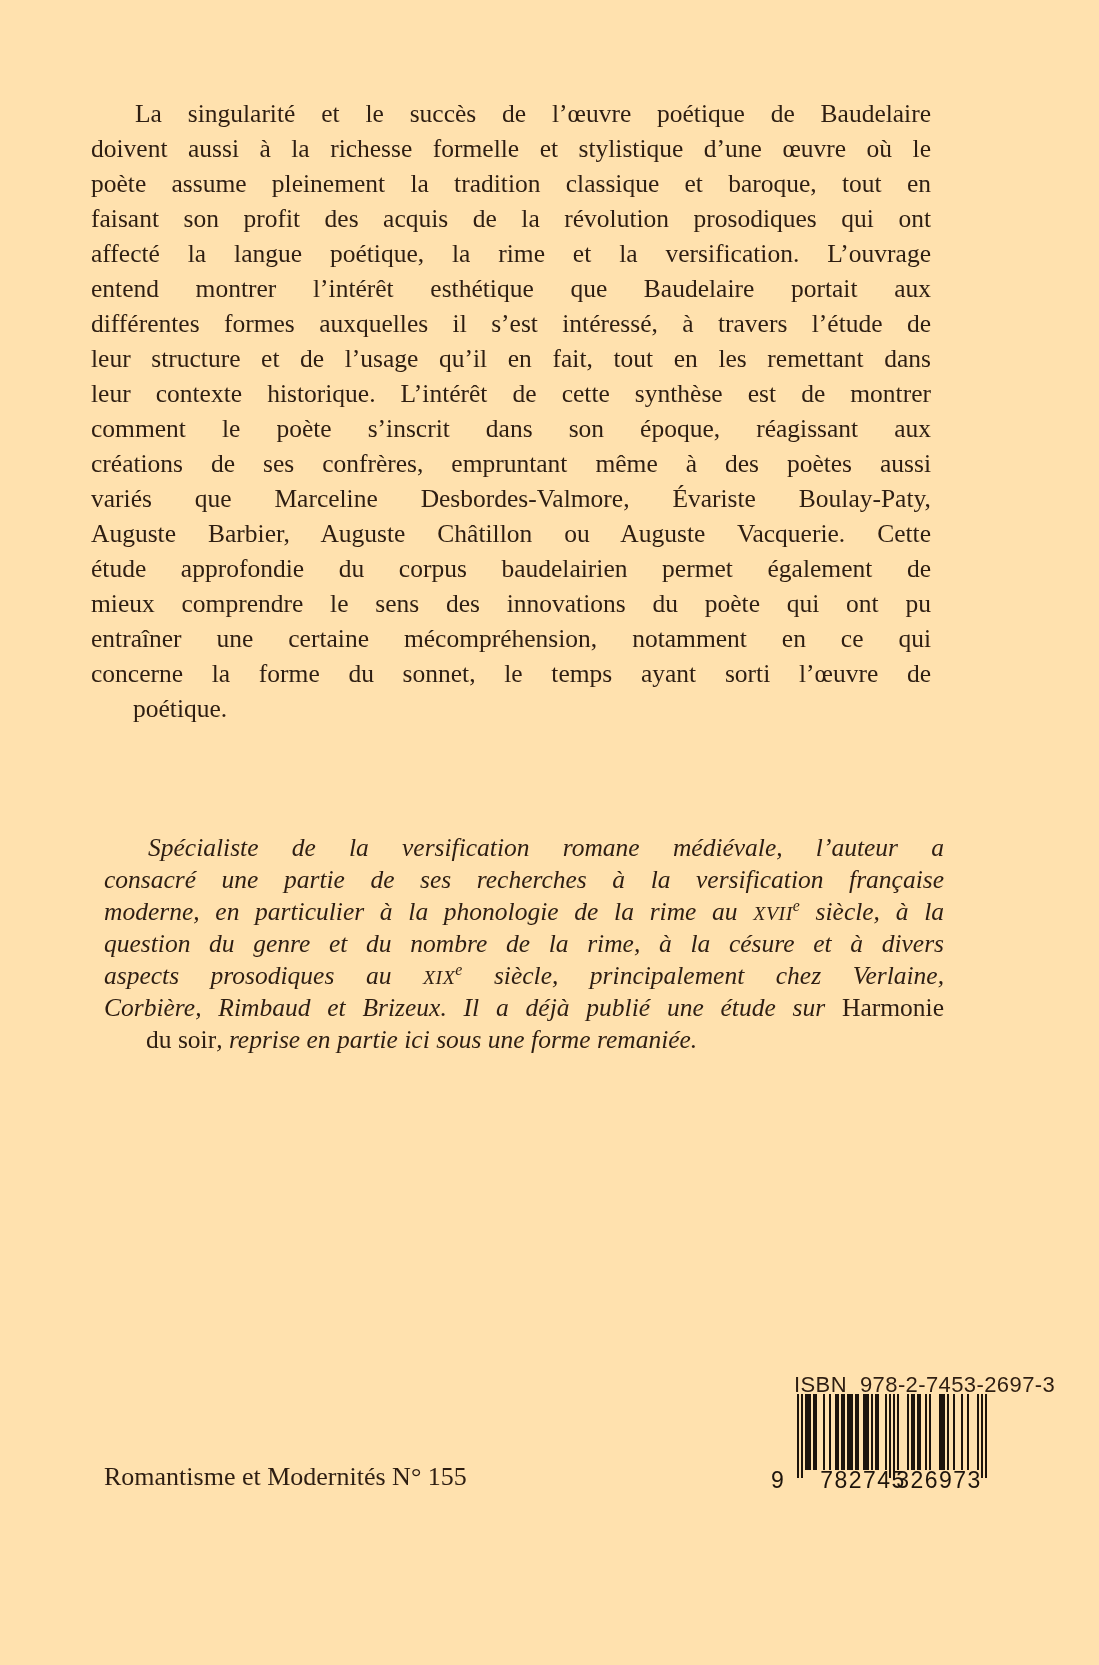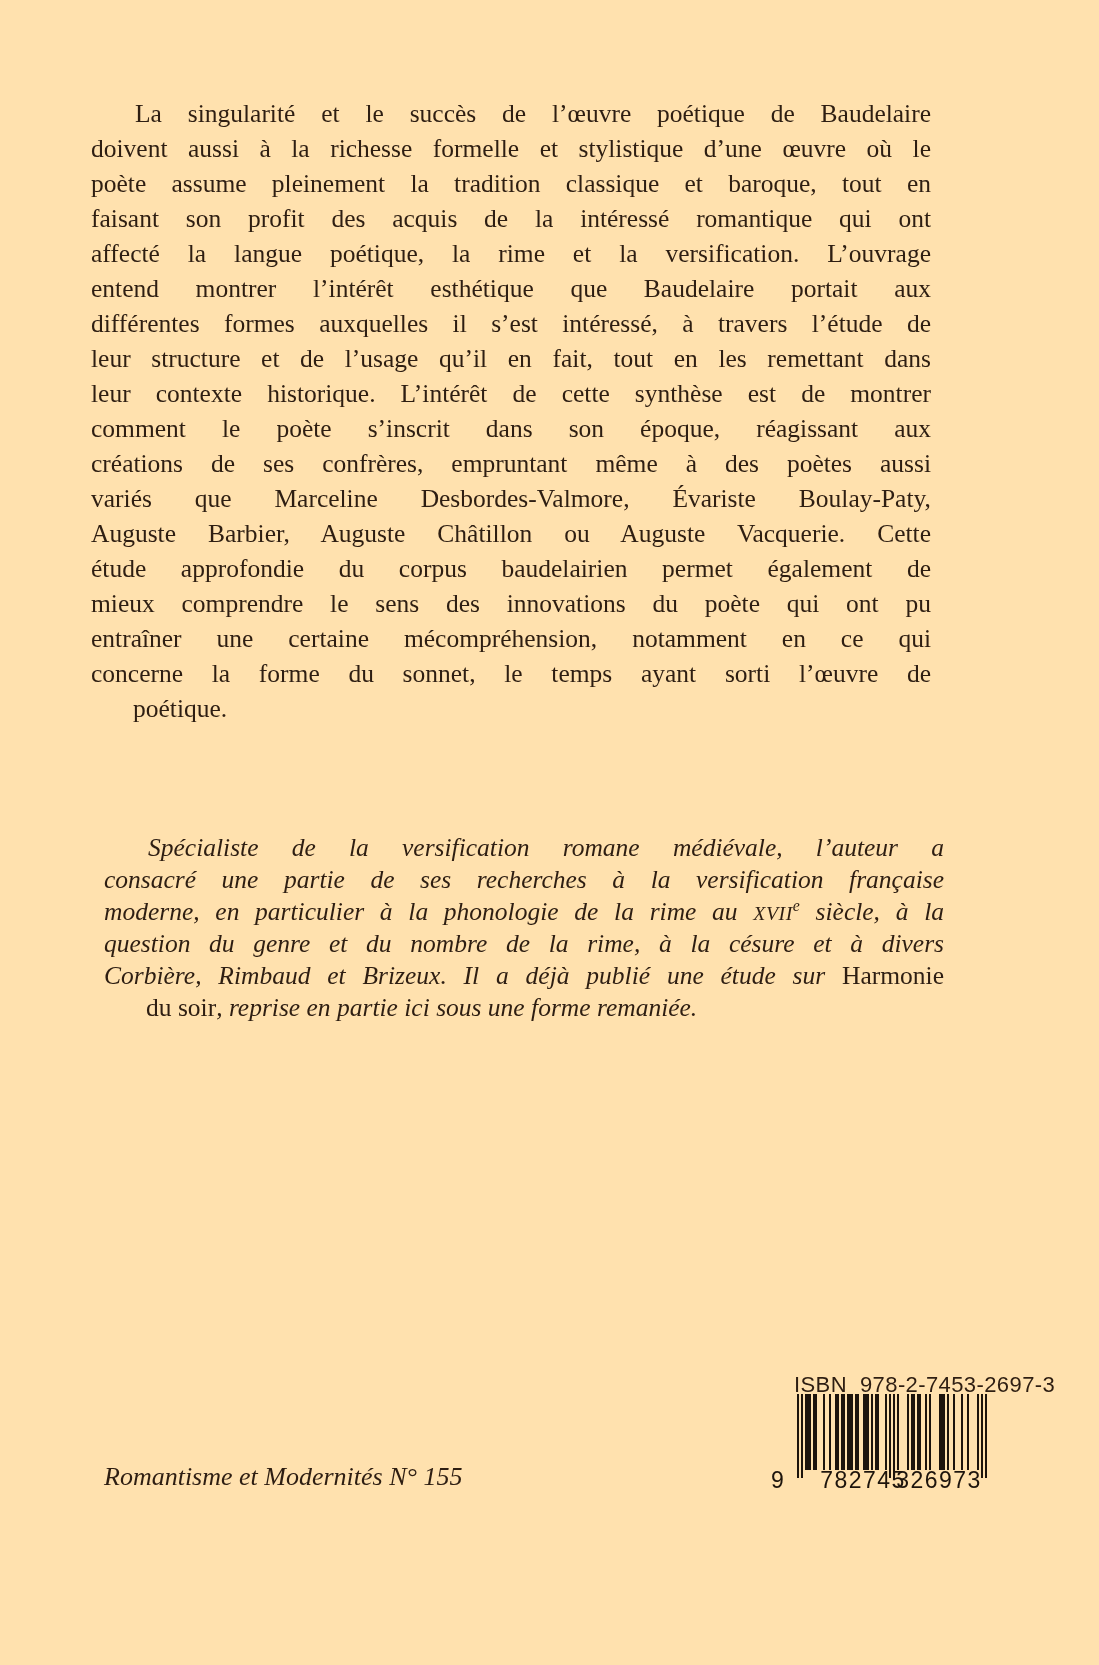--- a/index.html
+++ b/index.html
@@ -37,21 +37,20 @@
   }
   .author-note .tline { height: 32px; line-height: 32px; }
   .sc { font-size: 0.78em; letter-spacing: 0.5px; }
   .sup-e { font-size: 0.62em; vertical-align: super; line-height: 0; }
   .roman { font-style: normal; }
 
   .collection {
     position: absolute;
     left: 104px; top: 1462px;
     font-size: 26px;
-    font-style: italic;
   }
 
   .isbn-label {
     position: absolute;
     left: 794px; top: 1372px; width: 202px;
     font-family: "Liberation Sans", sans-serif;
     font-size: 22px;
     letter-spacing: 0.4px;
     text-align: center;
     white-space: pre;
@@ -77,21 +76,21 @@
   .d-g1 { left: 7px;  width: 86px; text-align: center; letter-spacing: 1.5px; margin-left: 16px; }
   .d-g2 { left: 99px; width: 86px; text-align: center; letter-spacing: 1.5px; }
 </style>
 </head>
 <body style="background: rgb(255, 225, 174); color: rgb(46, 30, 18);">
 
 <div class="synopsis">
   <div class="tline indent">La singularité et le succès de l’œuvre poétique de Baudelaire</div>
   <div class="tline">doivent aussi à la richesse formelle et stylistique d’une œuvre où le</div>
   <div class="tline">poète assume pleinement la tradition classique et baroque, tout en</div>
-  <div class="tline">faisant son profit des acquis de la intéressé romantique qui ont</div>
+  <div class="tline">faisant son profit des acquis de la révolution prosodiques qui ont</div>
   <div class="tline">affecté la langue poétique, la rime et la versification. L’ouvrage</div>
   <div class="tline">entend montrer l’intérêt esthétique que Baudelaire portait aux</div>
   <div class="tline">différentes formes auxquelles il s’est intéressé, à travers l’étude de</div>
   <div class="tline">leur structure et de l’usage qu’il en fait, tout en les remettant dans</div>
   <div class="tline">leur contexte historique. L’intérêt de cette synthèse est de montrer</div>
   <div class="tline">comment le poète s’inscrit dans son époque, réagissant aux</div>
   <div class="tline">créations de ses confrères, empruntant même à des poètes aussi</div>
   <div class="tline">variés que Marceline Desbordes-Valmore, Évariste Boulay-Paty,</div>
   <div class="tline">Auguste Barbier, Auguste Châtillon ou Auguste Vacquerie. Cette</div>
   <div class="tline">étude approfondie du corpus baudelairien permet également de</div>
@@ -99,20 +98,21 @@
   <div class="tline">entraîner une certaine mécompréhension, notamment en ce qui</div>
   <div class="tline">concerne la forme du sonnet, le temps ayant sorti l’œuvre de</div>
   <div class="tline lastline">poétique.</div>
 </div>
 
 <div class="author-note">
   <div class="tline indent">Spécialiste de la versification romane médiévale, l’auteur a</div>
   <div class="tline">consacré une partie de ses recherches à la versification française</div>
   <div class="tline"><span>moderne, en particulier à la phonologie de la rime au </span><span class="sc">XVII</span><span class="sup-e">e</span><span> siècle, à la</span></div>
   <div class="tline">question du genre et du nombre de la rime, à la césure et à divers</div>
+  <div class="tline"><span>aspects prosodiques au </span><span class="sc">XIX</span><span class="sup-e">e</span><span> siècle, principalement chez Verlaine,</span></div>
   <div class="tline"><span>Corbière, Rimbaud et Brizeux. Il a déjà publié une étude sur </span><span class="roman">Harmonie</span></div>
   <div class="tline lastline"><span class="roman">du soir</span><span>, reprise en partie ici sous une forme remaniée.</span></div>
 </div>
 
 <div class="collection">Romantisme et Modernités N° 155</div>
 
 <div class="isbn-label">ISBN  978-2-7453-2697-3</div>
 
 <div class="ean">
   <div class="bars">

